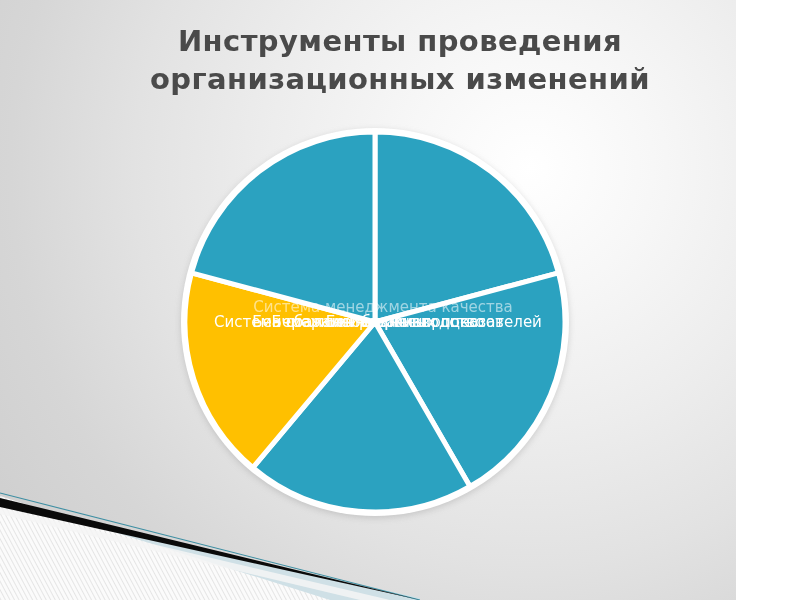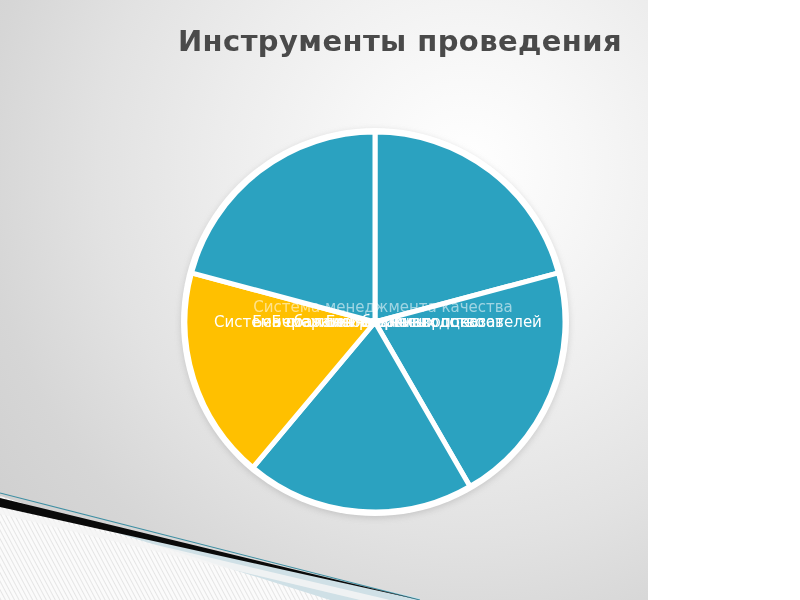--- a/index.html
+++ b/index.html
@@ -8,21 +8,21 @@
   }
   body {
     width: 800px;
     height: 600px;
     overflow: hidden;
     font-family: "Liberation Sans", sans-serif;
   }
 
   #slide {
     position: relative;
-    width: 648px;
+    width: 736px;
     height: 600px;
     overflow: hidden;
     background:
       radial-gradient(circle at 72% 28%,
         #ffffff 0%,
         #f7f7f7 18%,
         #ededed 38%,
         #e2e2e2 58%,
         #d6d6d6 76%,
         #cccccc 100%);
@@ -119,20 +119,21 @@
       <line x1="0" y1="13" x2="420" y2="120" stroke="#3e8fa3" stroke-width="1.1"></line>
 
       <polygon points="0,18 420,120 420,120 0,27" fill="#0a0a0a"></polygon>
 
       <polygon points="0,28 390,120 360,120 0,34" fill="#f5f5f5" opacity="0.85"></polygon>
     </svg>
   </div>
 
   <div id="title-block">
     <span id="title-line-1">Инструменты проведения</span>
+    <span id="title-line-2">организационных изменений</span>
   </div>
 
   <div id="chart-area">
     <svg id="pie-svg" viewBox="0 0 394 394">
       <g id="pie-slices">
           <circle cx="197" cy="197" r="194" fill="#ffffff"></circle>
           <path d="M 197 197 L 197.00 7.00 A 190 190 0 0 1 380.53 147.82 Z" fill="#2BA2C0" stroke="#ffffff" stroke-width="5" stroke-linejoin="round"></path>
           <path d="M 197 197 L 380.53 147.82 A 190 190 0 0 1 292.00 361.54 Z" fill="#2BA2C0" stroke="#ffffff" stroke-width="5" stroke-linejoin="round"></path>
           <path d="M 197 197 L 292.00 361.54 A 190 190 0 0 1 74.87 342.55 Z" fill="#2BA2C0" stroke="#ffffff" stroke-width="5" stroke-linejoin="round"></path>
           <path d="M 197 197 L 74.87 342.55 A 190 190 0 0 1 13.47 147.82 Z" fill="#FFC000" stroke="#ffffff" stroke-width="5" stroke-linejoin="round"></path>

